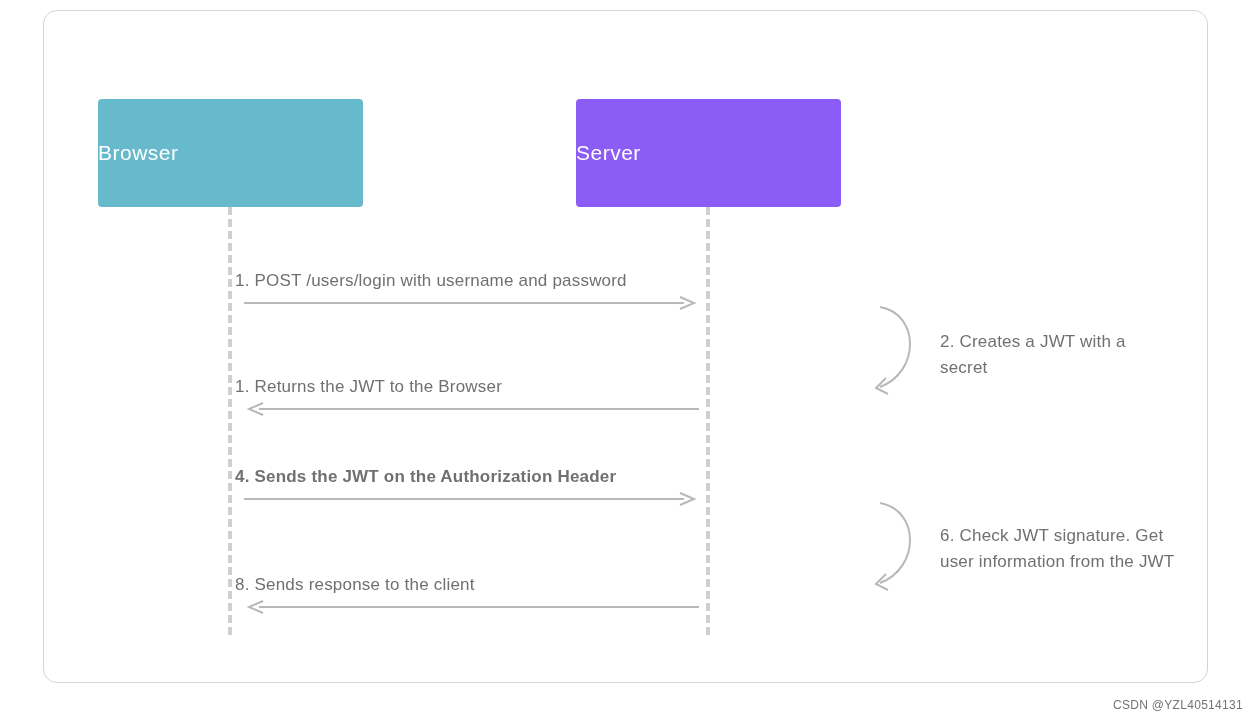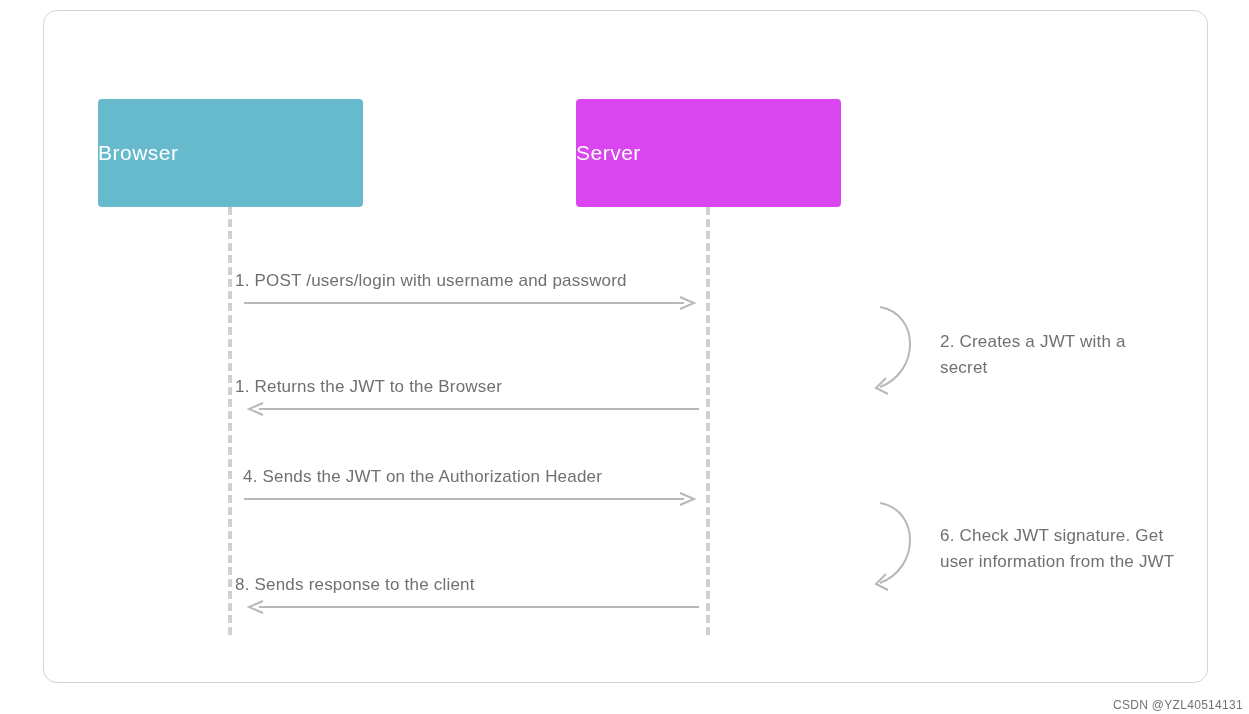--- a/index.html
+++ b/index.html
@@ -37,42 +37,42 @@
       letter-spacing: 0.5px;
     }
     .browser-box {
       left: 98px;
       top: 99px;
       background: #66bacc;
     }
     .server-box {
       left: 576px;
       top: 99px;
-      background: #d946ef;
+      background: #8b5cf6;
     }
     .lifeline {
       position: absolute;
       top: 207px;
       height: 428px;
       border-left: 4px dashed #d0d0d0;
     }
     .lifeline-browser { left: 228px; }
     .lifeline-server  { left: 706px; }
     .step-label {
       position: absolute;
       width: 470px;
       text-align: left;
       color: #707070;
       font-size: 17px;
       font-weight: 300;
       letter-spacing: 0.2px;
     }
     .step1 { left: 235px; top: 271px; }
     .step3 { left: 235px; top: 377px; }
-    .step4 { left: 243px; top: 467px; }
+    .step4 { left: 235px; top: 467px; font-weight: bold; }
     .step6 { left: 235px; top: 575px; }
     .side-label {
       position: absolute;
       color: #707070;
       font-size: 17px;
       font-weight: 300;
       line-height: 26px;
       letter-spacing: 0.2px;
     }
     .side-label.step2 {

